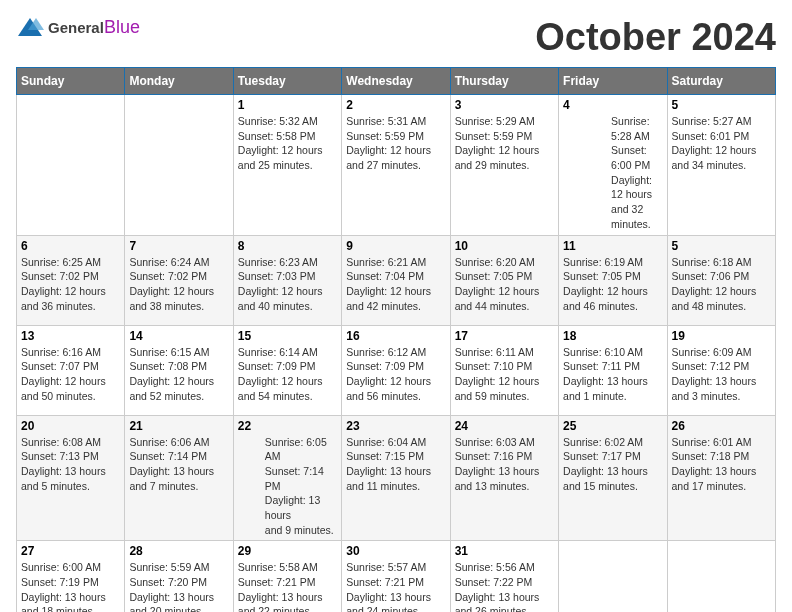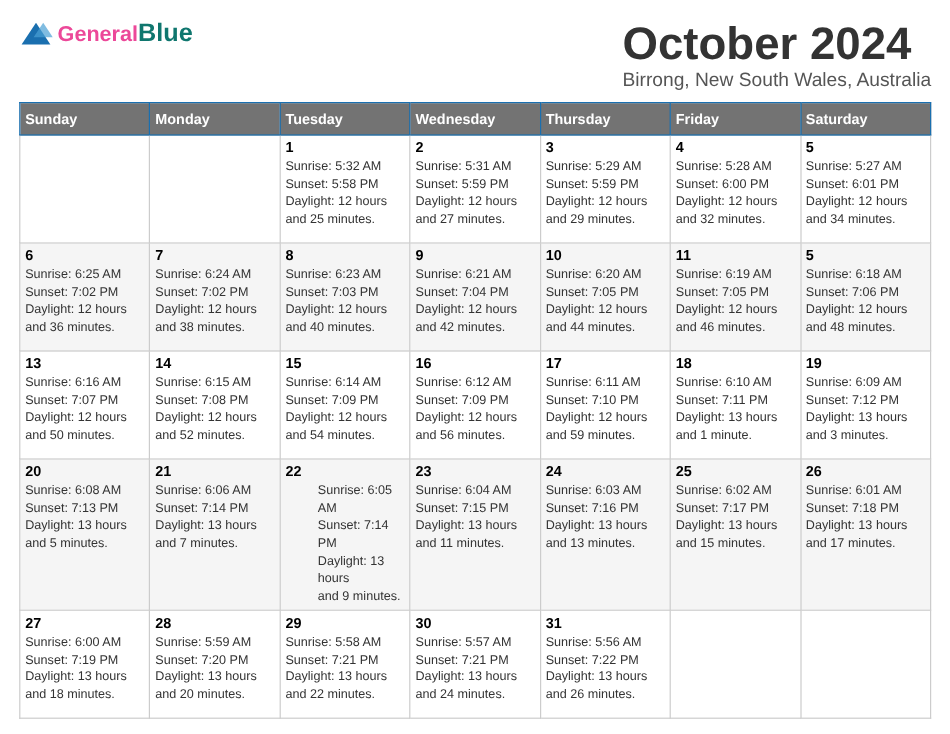--- a/index.html
+++ b/index.html
@@ -14,22 +14,22 @@
       display: flex;
       justify-content: space-between;
       align-items: flex-start;
       margin-bottom: 8px;
     }
     .logo {
       display: flex;
       align-items: center;
       gap: 4px;
     }
-    .logo-text-general { font-size: 18px; font-weight: bold; color: #ec4899; margin-top: 25px; }
-    .logo-text-blue { font-size: 21px; font-weight: bold; color: #0f766e; }
+    .logo-text-general { font-size: 15px; font-weight: bold; color: #404040; margin-top: 25px; }
+    .logo-text-blue { font-size: 18px; font-weight: normal; color: #a21caf; }
     .logo-icon {
       width: 28px;
       height: 22px;
     }
     .title-block { text-align: left; }
     .title-month { font-size: 38px; font-weight: bold; color: #333; }
     .title-location { font-size: 16px; color: #555; }
     .calendar {
       width: 100%;
       border-collapse: collapse;
@@ -75,21 +75,20 @@
     <svg class="logo-icon" viewBox="0 0 28 22" xmlns="http://www.w3.org/2000/svg">
       <polygon points="14,2 26,20 2,20" fill="#1a6faf"></polygon>
       <polygon points="20,2 28,14 12,14" fill="#4a9fd4" opacity="0.7"></polygon>
     </svg>
     <div>
       <span class="logo-text-general">General</span><span class="logo-text-blue">Blue</span>
     </div>
   </div>
   <div class="title-block">
     <div class="title-month">October 2024</div>
-    <div class="title-location">Birrong, New South Wales, Australia</div>
   </div>
 </div>
 
 <table class="calendar">
   <thead>
     <tr id="header-row">
         <th>Sunday</th>
         <th>Monday</th>
         <th>Tuesday</th>
         <th>Wednesday</th>
@@ -118,21 +117,21 @@
         </td>
         <td>
           <span class="day-num">3</span>
           <div class="day-info" style="white-space: pre-line;">Sunrise: 5:29 AM
 Sunset: 5:59 PM
 Daylight: 12 hours
 and 29 minutes.</div>
         </td>
         <td>
           <span class="day-num">4</span>
-          <div class="day-info" style="white-space: pre-line;">Sunrise: 5:28 AM
+          <div class="day-info" style="white-space: pre-line; margin-left: 48px;">Sunrise: 5:28 AM
 Sunset: 6:00 PM
 Daylight: 12 hours
 and 32 minutes.</div>
         </td>
         <td>
           <span class="day-num">5</span>
           <div class="day-info" style="white-space: pre-line;">Sunrise: 5:27 AM
 Sunset: 6:01 PM
 Daylight: 12 hours
 and 34 minutes.</div>

